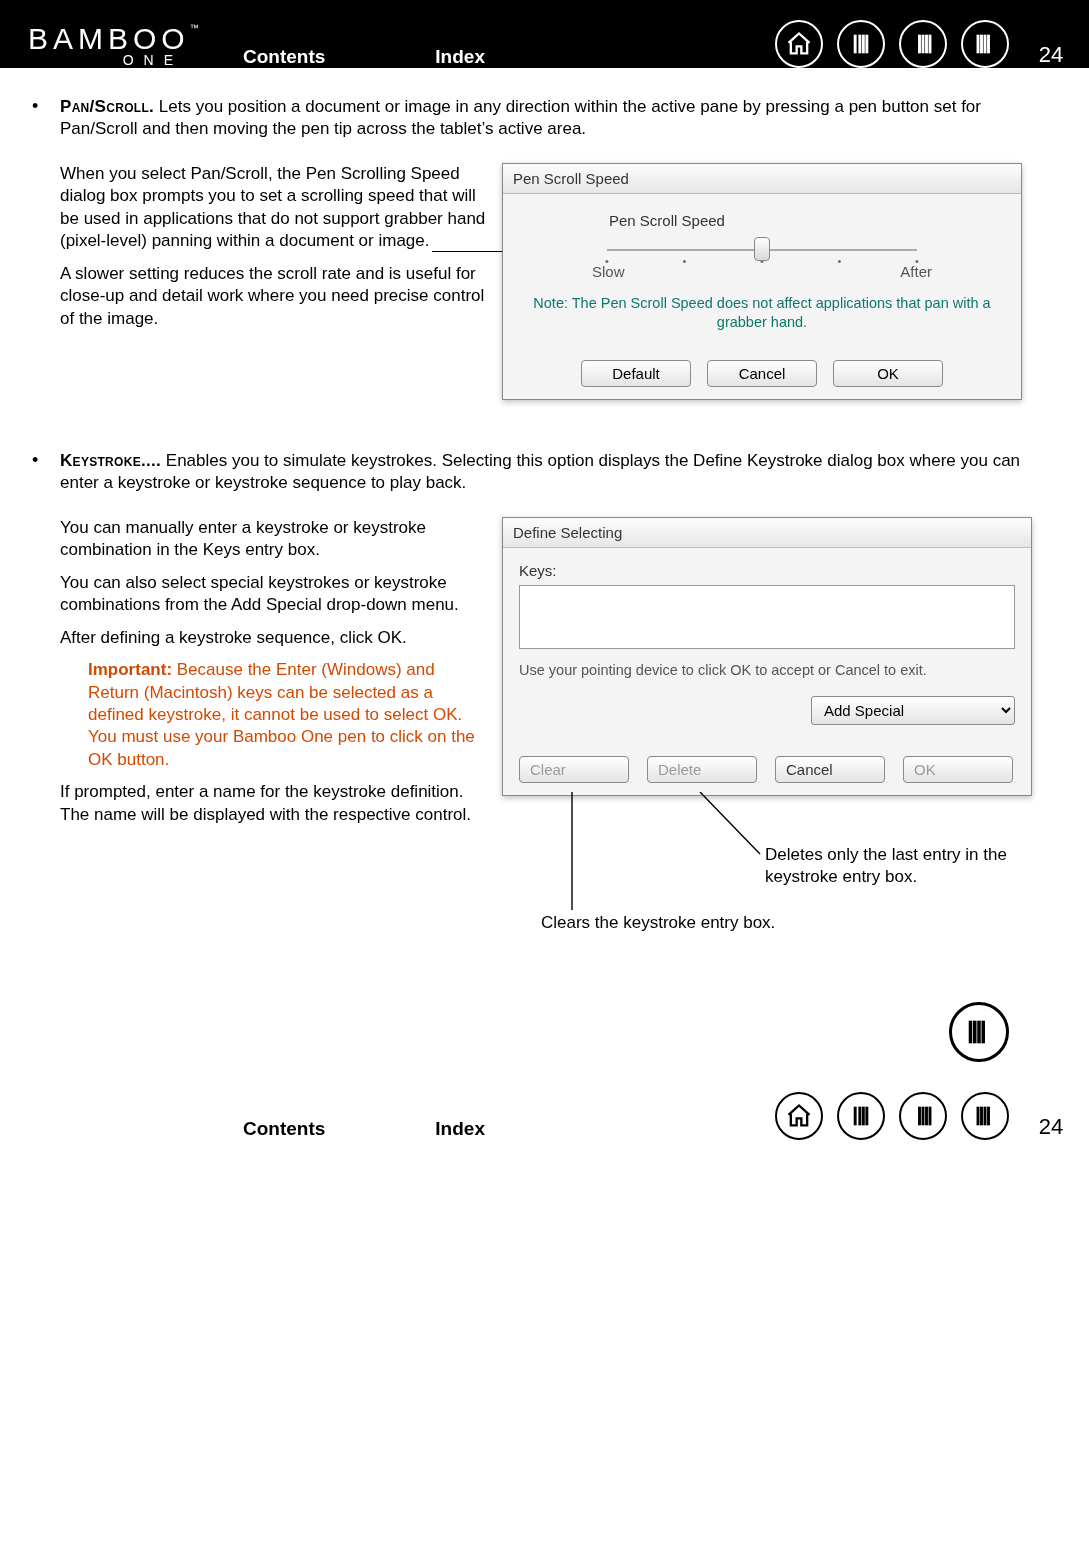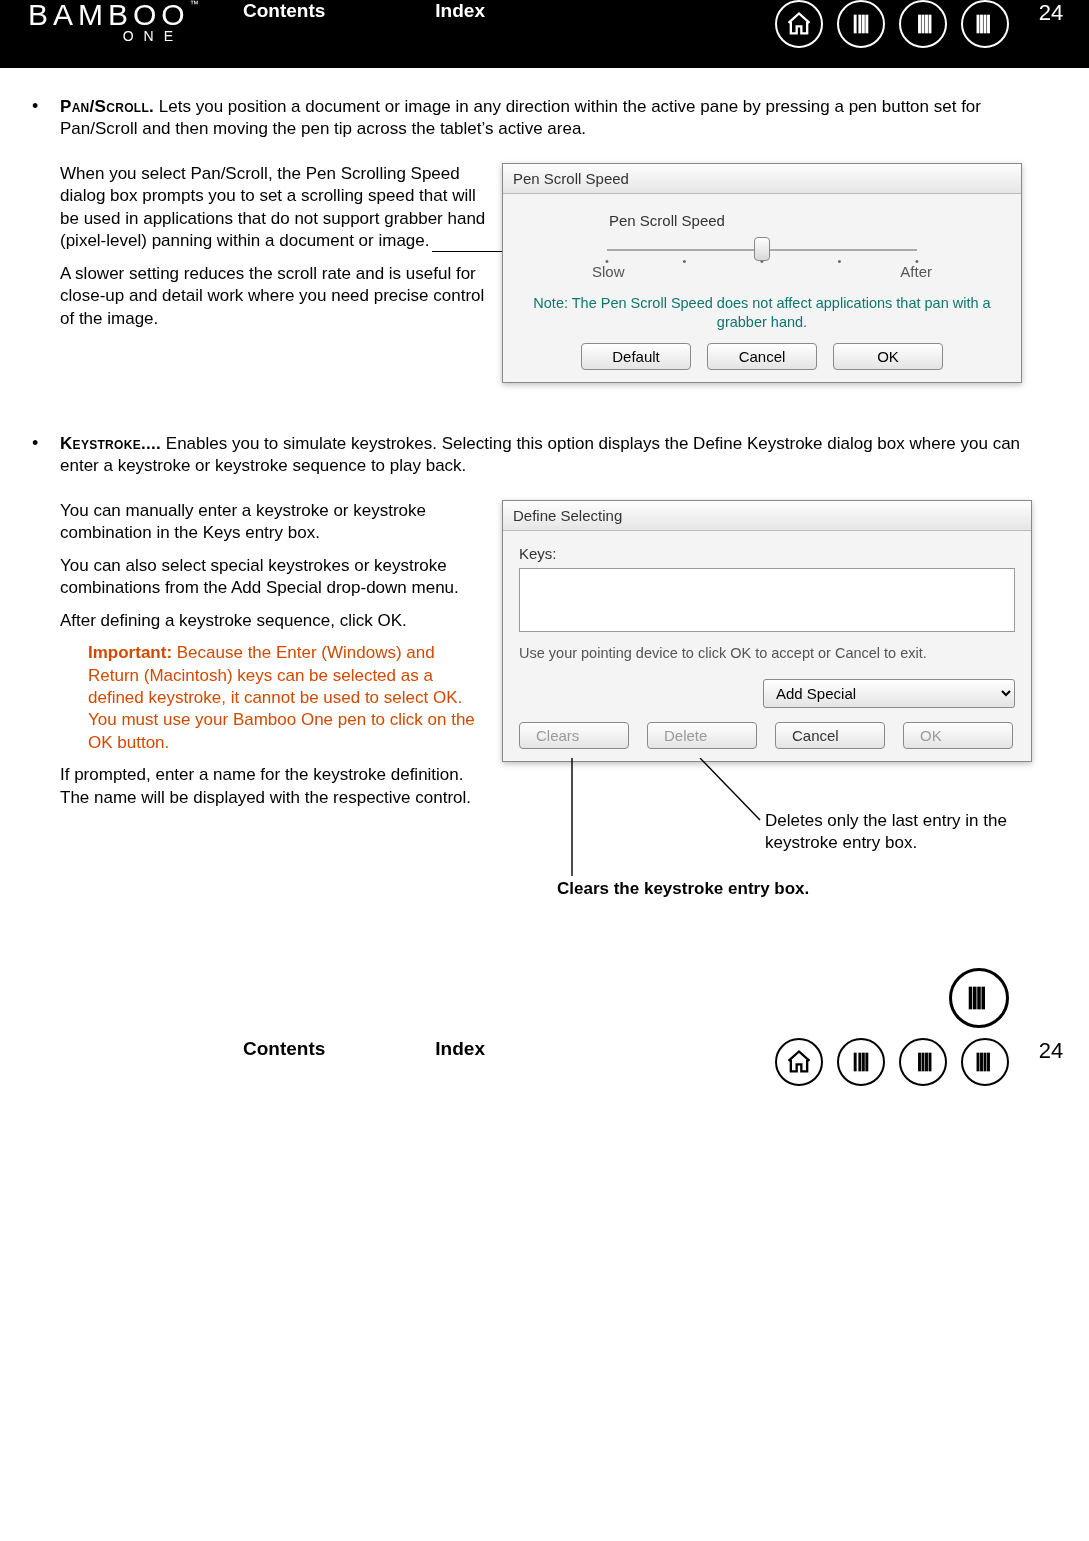--- a/index.html
+++ b/index.html
@@ -7,21 +7,21 @@
     font-family: "Helvetica Neue", Arial, sans-serif;
     font-size: 17px;
     color: #000;
     width: 1089px;
     background: #fff;
   }
   
   .bar {
     height: 68px;
     display: flex;
-    align-items: flex-start;
+    align-items: flex-end;
     padding: 0 18px 0 28px;
   }
   .bar.top { background: #000; color: #fff; }
   .bar.bottom { background: #fff; color: #000; }
   .logo { width: 185px; flex: 0 0 auto; }
   .logo .brand { font-family: "Trebuchet MS", sans-serif; font-size: 30px; letter-spacing: 5px; font-weight: 300; line-height: 1; }
   .logo .tm { font-size: 9px; vertical-align: top; letter-spacing: 0; }
   .logo .sub { font-size: 14px; letter-spacing: 10px; font-weight: 300; text-align: right; padding-right: 30px; margin-top: -2px; }
   .navlinks { display: flex; gap: 110px; flex: 0 0 auto; margin-left: 30px; }
   .navlinks a { font-weight: bold; font-size: 19px; text-decoration: none; color: inherit; cursor: pointer; }
@@ -55,44 +55,44 @@
     font-size: 15px;
   }
   .dialog .titlebar {
     padding: 6px 10px;
     background: linear-gradient(#fdfdfd,#e6e6e6);
     border-bottom: 1px solid #bbb;
   }
   .dialog .body { padding: 14px 16px 12px; }
   .dialog .btnrow { display: flex; justify-content: center; gap: 16px; margin-top: 10px; }
   .dialog button, .dialog .fakebtn {
-    font: inherit; padding: 4px 16px; width: 110px;
+    font: inherit; padding: 4px 10px; width: 110px;
     border: 1px solid #8a8a8a; border-radius: 4px;
-    background: linear-gradient(#fff,#e4e4e4); cursor: pointer;
+    background: linear-gradient(#fff,#e4e4e4); cursor: pointer; margin-top: 17px;
   }
   .dialog .note { text-align: center; font-size: 14.5px; color: #0f766e; margin-top: 14px; line-height: 1.35; }
   
   .pss { width: 520px; }
   .pss .inner-label { margin: 4px 0 6px 90px; }
   .pss .slider-wrap { position: relative; width: 310px; margin: 0 auto 4px; }
   .pss .track { height: 2px; background: #aaa; position: relative; top: 14px; }
   .pss .tick { position: absolute; top: 20px; font-size: 11px; color: #666; transform: translateX(-50%); }
   .pss .thumb {
     position: absolute; top: 2px; width: 16px; height: 24px;
     background: linear-gradient(#fff,#d8d8d8); border: 1px solid #888; border-radius: 4px;
     transform: translateX(-50%);
   }
   .pss .ends { display: flex; justify-content: space-between; width: 340px; margin: 26px auto 0; color: #555; gap: 8px; }
   
   .dk { width: 530px; }
   .dk .keysbox { background: #fff; border: 1px solid #999; height: 64px; width: 100%; margin: 6px 0 10px; padding: 6px; font: inherit; resize: none; }
   .dk .hint { color: #555; font-size: 14.5px; }
   .dk .addrow { margin-top: 18px; display: flex; justify-content: flex-end; }
   .dk select {
-    font: inherit; padding: 4px 8px; width: 252px;
+    font: inherit; padding: 4px 8px; width: 204px;
     border: 1px solid #8a8a8a; border-radius: 3px;
     background: linear-gradient(#fff,#e4e4e4);
   }
   .dk .btnrow { justify-content: flex-start; gap: 18px; margin-top: 14px; }
   .dk .btnrow .fakebtn.dis { color: #9a9a9a; }
   
   .callouts { position: relative; height: 150px; margin-top: -4px; }
   .callouts svg { position: absolute; left: 0; top: 0; }
   .cap { position: absolute; font-size: 17px; line-height: 1.3; }
   
@@ -213,35 +213,35 @@
         <div class="body">
           <div>Keys:</div>
           <textarea class="keysbox" style=""></textarea>
           <div class="hint">Use your pointing device to click OK to accept or Cancel to exit.</div>
           <div class="addrow">
             <select>
               <option>Add Special</option>
             </select>
           </div>
           <div class="btnrow">
-            <span class="fakebtn dis">Clears</span>
+            <span class="fakebtn dis">Clear</span>
             <span class="fakebtn dis">Delete</span>
             <span class="fakebtn">Cancel</span>
             <span class="fakebtn dis">OK</span>
           </div>
         </div>
       </div>
 
       <div class="callouts">
         <svg width="540" height="150" stroke="#000" stroke-width="1.4" fill="none">
           <line x1="70" y1="0" x2="70" y2="118"></line>
           <line x1="198" y1="0" x2="258" y2="62"></line>
         </svg>
         <div class="cap" style="left:263px; top:52px; width:280px;">Deletes only the last entry in the keystroke entry box.</div>
-        <div class="cap" style="left:55px; top:120px; width:350px;font-weight:bold;">Clears the keystroke entry box.</div>
+        <div class="cap" style="left:39px; top:120px; width:350px;">Clears the keystroke entry box.</div>
       </div>
     </div>
   </div>
 </li>
 
 </ul>
 
 <div class="bignext">
   <span class="ico">
     <svg viewBox="0 0 24 24" fill="none" stroke="#000" stroke-width="2.5">

